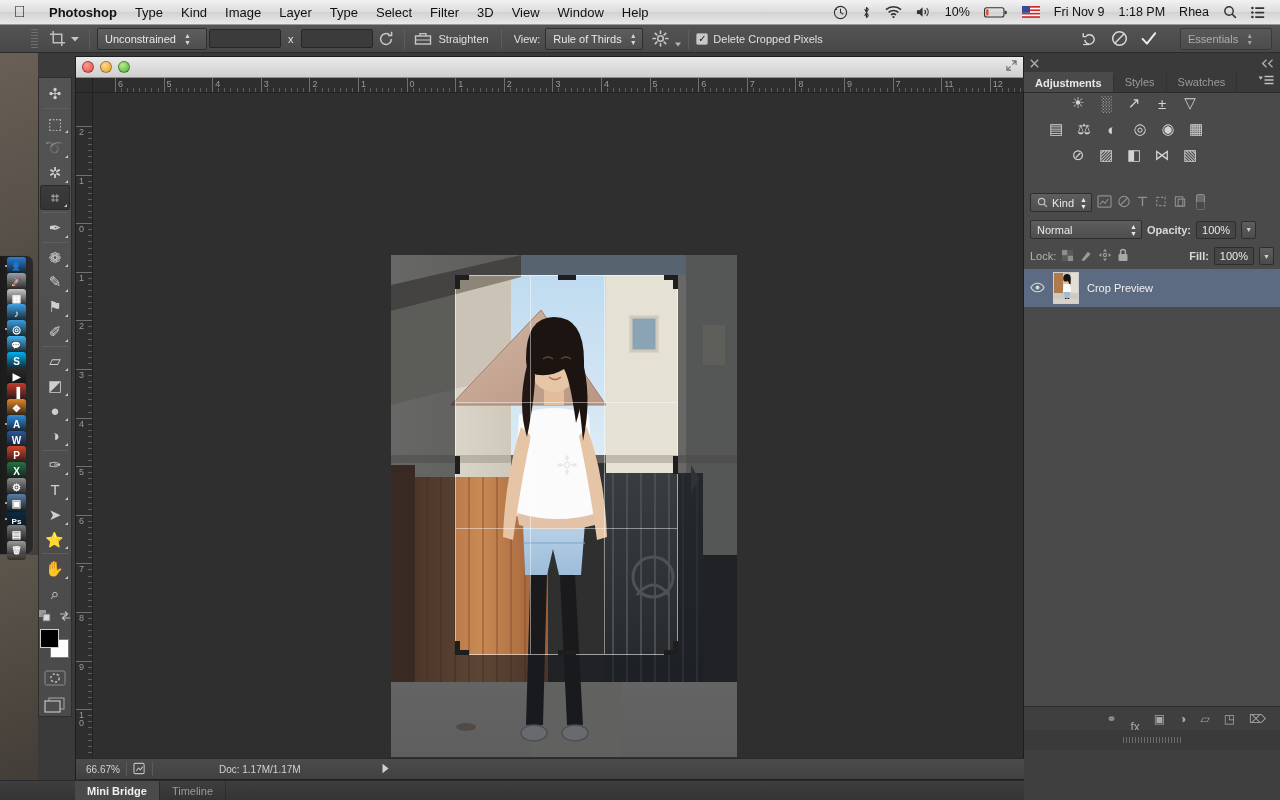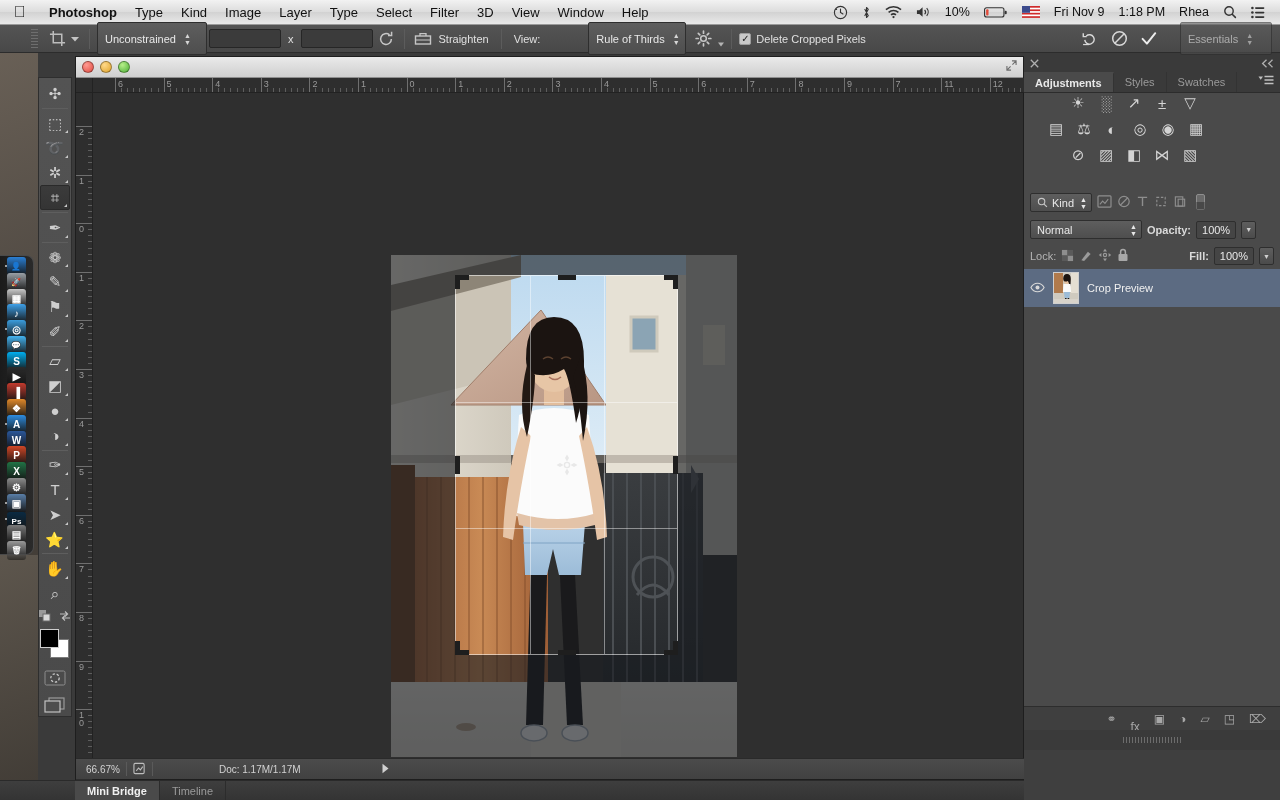--- a/index.html
+++ b/index.html
@@ -29,21 +29,21 @@
     position:absolute; left:0; top:25px; width:1280px; height:28px;
     background:linear-gradient(to bottom,#545454,#484848);
     border-bottom:1px solid #2c2c2c;
     display:flex; align-items:center; color:#e0e0e0;
   }
   .gripper{ width:10px; height:20px; margin:0 6px 0 30px;
     background-image:repeating-linear-gradient(to bottom,#6e6e6e 0 1px,transparent 1px 3px);
     background-size:7px 3px; background-repeat:repeat-y; background-position:1px 0;}
   .obsep{ width:1px; height:20px; background:#333; margin:0 7px; border-right:1px solid #5c5c5c;}
   .ps-select{
-    height:33px; background:linear-gradient(to bottom,#5e5e5e,#4e4e4e);
+    height:22px; background:linear-gradient(to bottom,#5e5e5e,#4e4e4e);
     border:1px solid #2e2e2e; border-radius:2px; color:#e8e8e8;
     display:inline-flex; align-items:center; padding:0 4px 0 7px; font-size:11px;
     position:relative; white-space:nowrap;
   }
   .ps-select .arrows{ margin-left:8px; font-size:7px; line-height:7px; display:flex; flex-direction:column; color:#d6d6d6;}
   .ps-field{
     height:19px; width:72px; background:#3b3b3b; border:1px solid #262626;
     border-radius:2px; margin:0 2px; color:#e0e0e0; font-size:11px;
     display:inline-flex; align-items:center; padding:0 4px;
   }
@@ -264,21 +264,21 @@
   <span class="obtn">
     <svg width="18" height="16" viewBox="0 0 18 16">
         <rect x="1.5" y="5" width="15" height="8" fill="none" stroke="#c6c6c6" stroke-width="1.4"></rect>
         <path d="M1.5 9h15" stroke="#c6c6c6" stroke-width="1"></path>
         <path d="M6 5V2.6h6V5" fill="none" stroke="#c6c6c6" stroke-width="1.3"></path>
       </svg>
   </span>
   <span class="label">Straighten</span>
   <div class="obsep"></div>
   <span class="label">View:</span>
-  <div class="ps-select" style="min-width:98px;margin-left:43px;">
+  <div class="ps-select" style="min-width:98px;">
     <span>Rule of Thirds</span>
     <span class="arrows">▲<br>▼</span>
   </div>
   <span class="obtn" style="margin-left:6px;">
     <svg width="17" height="17" viewBox="0 0 18 18">
         <circle cx="9" cy="9" r="3" fill="none" stroke="#c6c6c6" stroke-width="1.6"></circle>
         <g stroke="#c6c6c6" stroke-width="1.8" stroke-linecap="round">
           <path d="M9 1.2v2.2M9 14.6v2.2M1.2 9h2.2M14.6 9h2.2M3.5 3.5l1.6 1.6M12.9 12.9l1.6 1.6M14.5 3.5l-1.6 1.6M5.1 12.9l-1.6 1.6"></path>
         </g>
       </svg>

